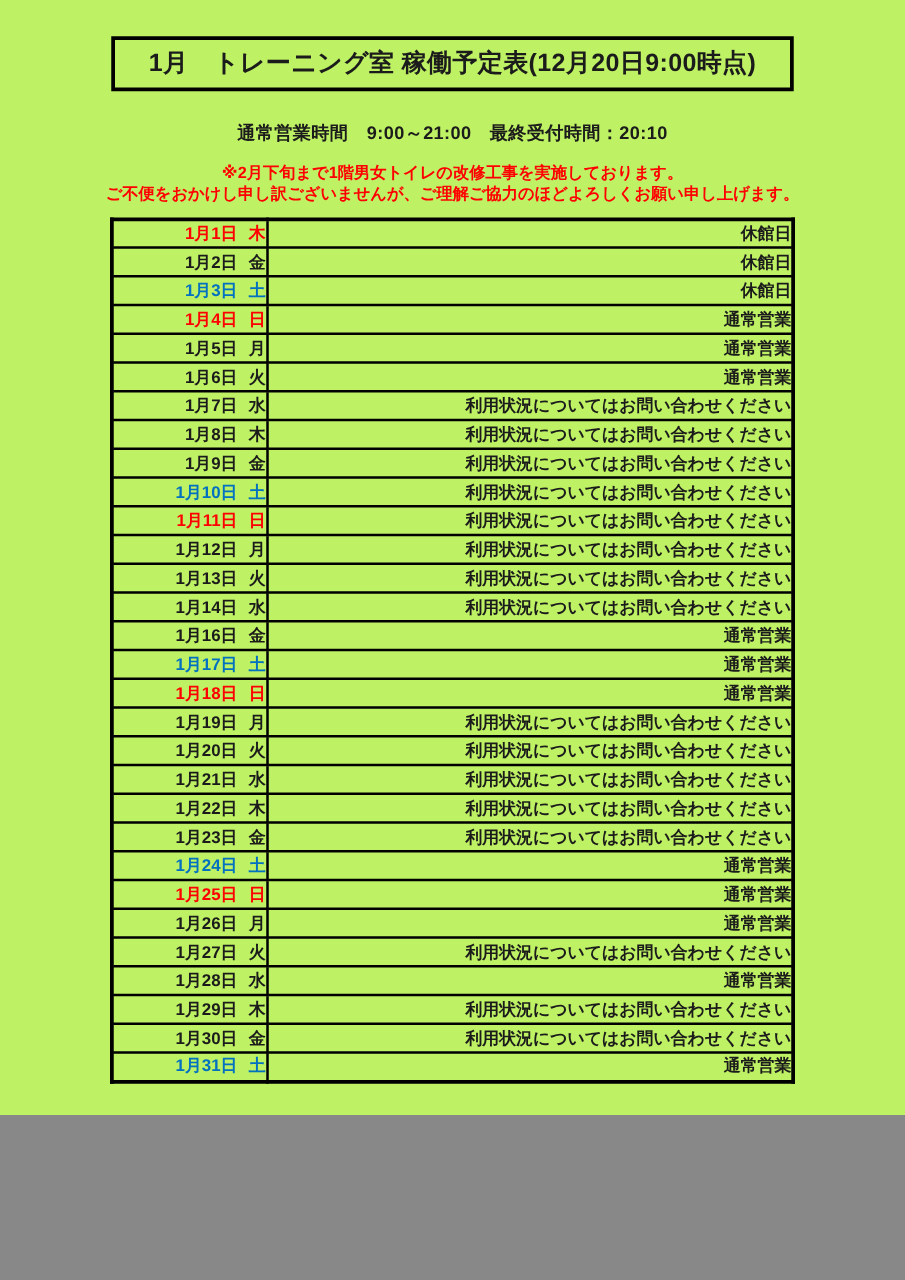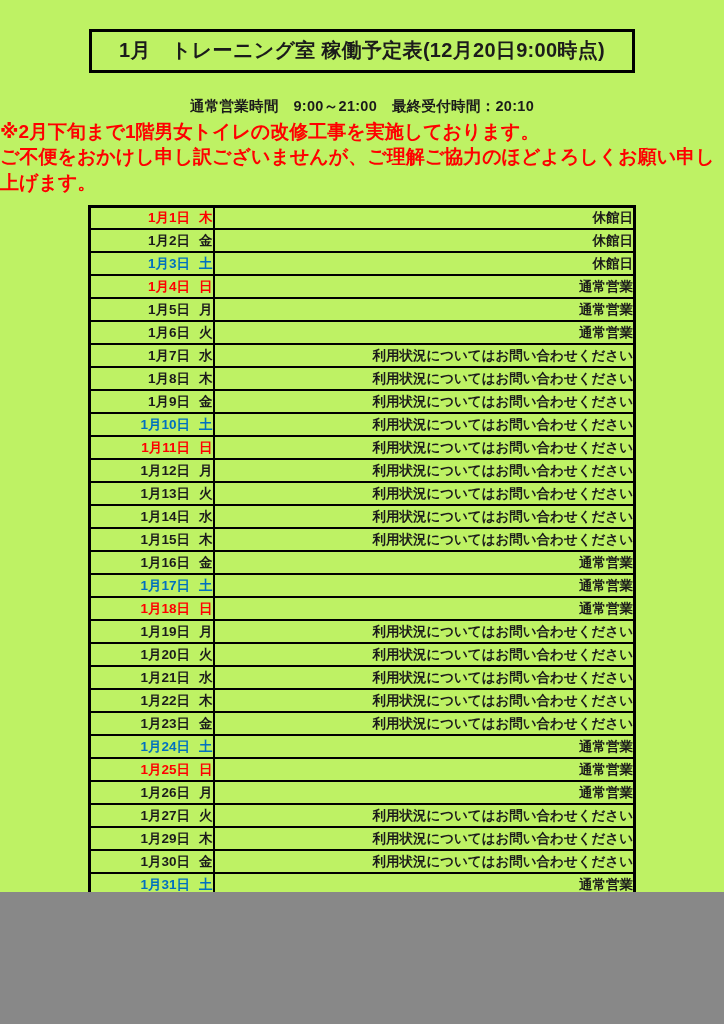--- a/index.html
+++ b/index.html
@@ -26,23 +26,23 @@
     letter-spacing: 0.3px;
     white-space: nowrap;
   }
   .hours-line {
     margin-top: 24px;
     text-align: center;
     font-size: 14.5px;
     letter-spacing: 0.3px;
   }
   .notice {
-    margin-top: 3px;
-    text-align: left;
-    font-size: 19px;
+    margin-top: 13px;
+    text-align: center;
+    font-size: 13px;
     line-height: 1.33;
     color: var(--c-notice, #ff0000);
   }
   table.schedule {
     width: 548px;
     margin: 10px auto 16px auto;
     border-collapse: collapse;
     border: 3px solid #000;
     table-layout: fixed;
   }
@@ -134,24 +134,20 @@
         </tr>
         <tr>
           <td class="date-cell black"><span class="date">1月13日</span><span class="day">火</span></td>
           <td class="status-cell">利用状況についてはお問い合わせください</td>
         </tr>
         <tr>
           <td class="date-cell black"><span class="date">1月14日</span><span class="day">水</span></td>
           <td class="status-cell">利用状況についてはお問い合わせください</td>
         </tr>
         <tr>
-          <td class="date-cell black"><span class="date">1月15日</span><span class="day">木</span></td>
-          <td class="status-cell">利用状況についてはお問い合わせください</td>
-        </tr>
-        <tr>
           <td class="date-cell black"><span class="date">1月16日</span><span class="day">金</span></td>
           <td class="status-cell">通常営業</td>
         </tr>
         <tr>
           <td class="date-cell blue"><span class="date">1月17日</span><span class="day">土</span></td>
           <td class="status-cell">通常営業</td>
         </tr>
         <tr>
           <td class="date-cell red"><span class="date">1月18日</span><span class="day">日</span></td>
           <td class="status-cell">通常営業</td>
@@ -184,20 +180,24 @@
           <td class="date-cell red"><span class="date">1月25日</span><span class="day">日</span></td>
           <td class="status-cell">通常営業</td>
         </tr>
         <tr>
           <td class="date-cell black"><span class="date">1月26日</span><span class="day">月</span></td>
           <td class="status-cell">通常営業</td>
         </tr>
         <tr>
           <td class="date-cell black"><span class="date">1月27日</span><span class="day">火</span></td>
           <td class="status-cell">利用状況についてはお問い合わせください</td>
+        </tr>
+        <tr>
+          <td class="date-cell black"><span class="date">1月28日</span><span class="day">水</span></td>
+          <td class="status-cell">通常営業</td>
         </tr>
         <tr>
           <td class="date-cell black"><span class="date">1月29日</span><span class="day">木</span></td>
           <td class="status-cell">利用状況についてはお問い合わせください</td>
         </tr>
         <tr>
           <td class="date-cell black"><span class="date">1月30日</span><span class="day">金</span></td>
           <td class="status-cell">利用状況についてはお問い合わせください</td>
         </tr>
         <tr>

